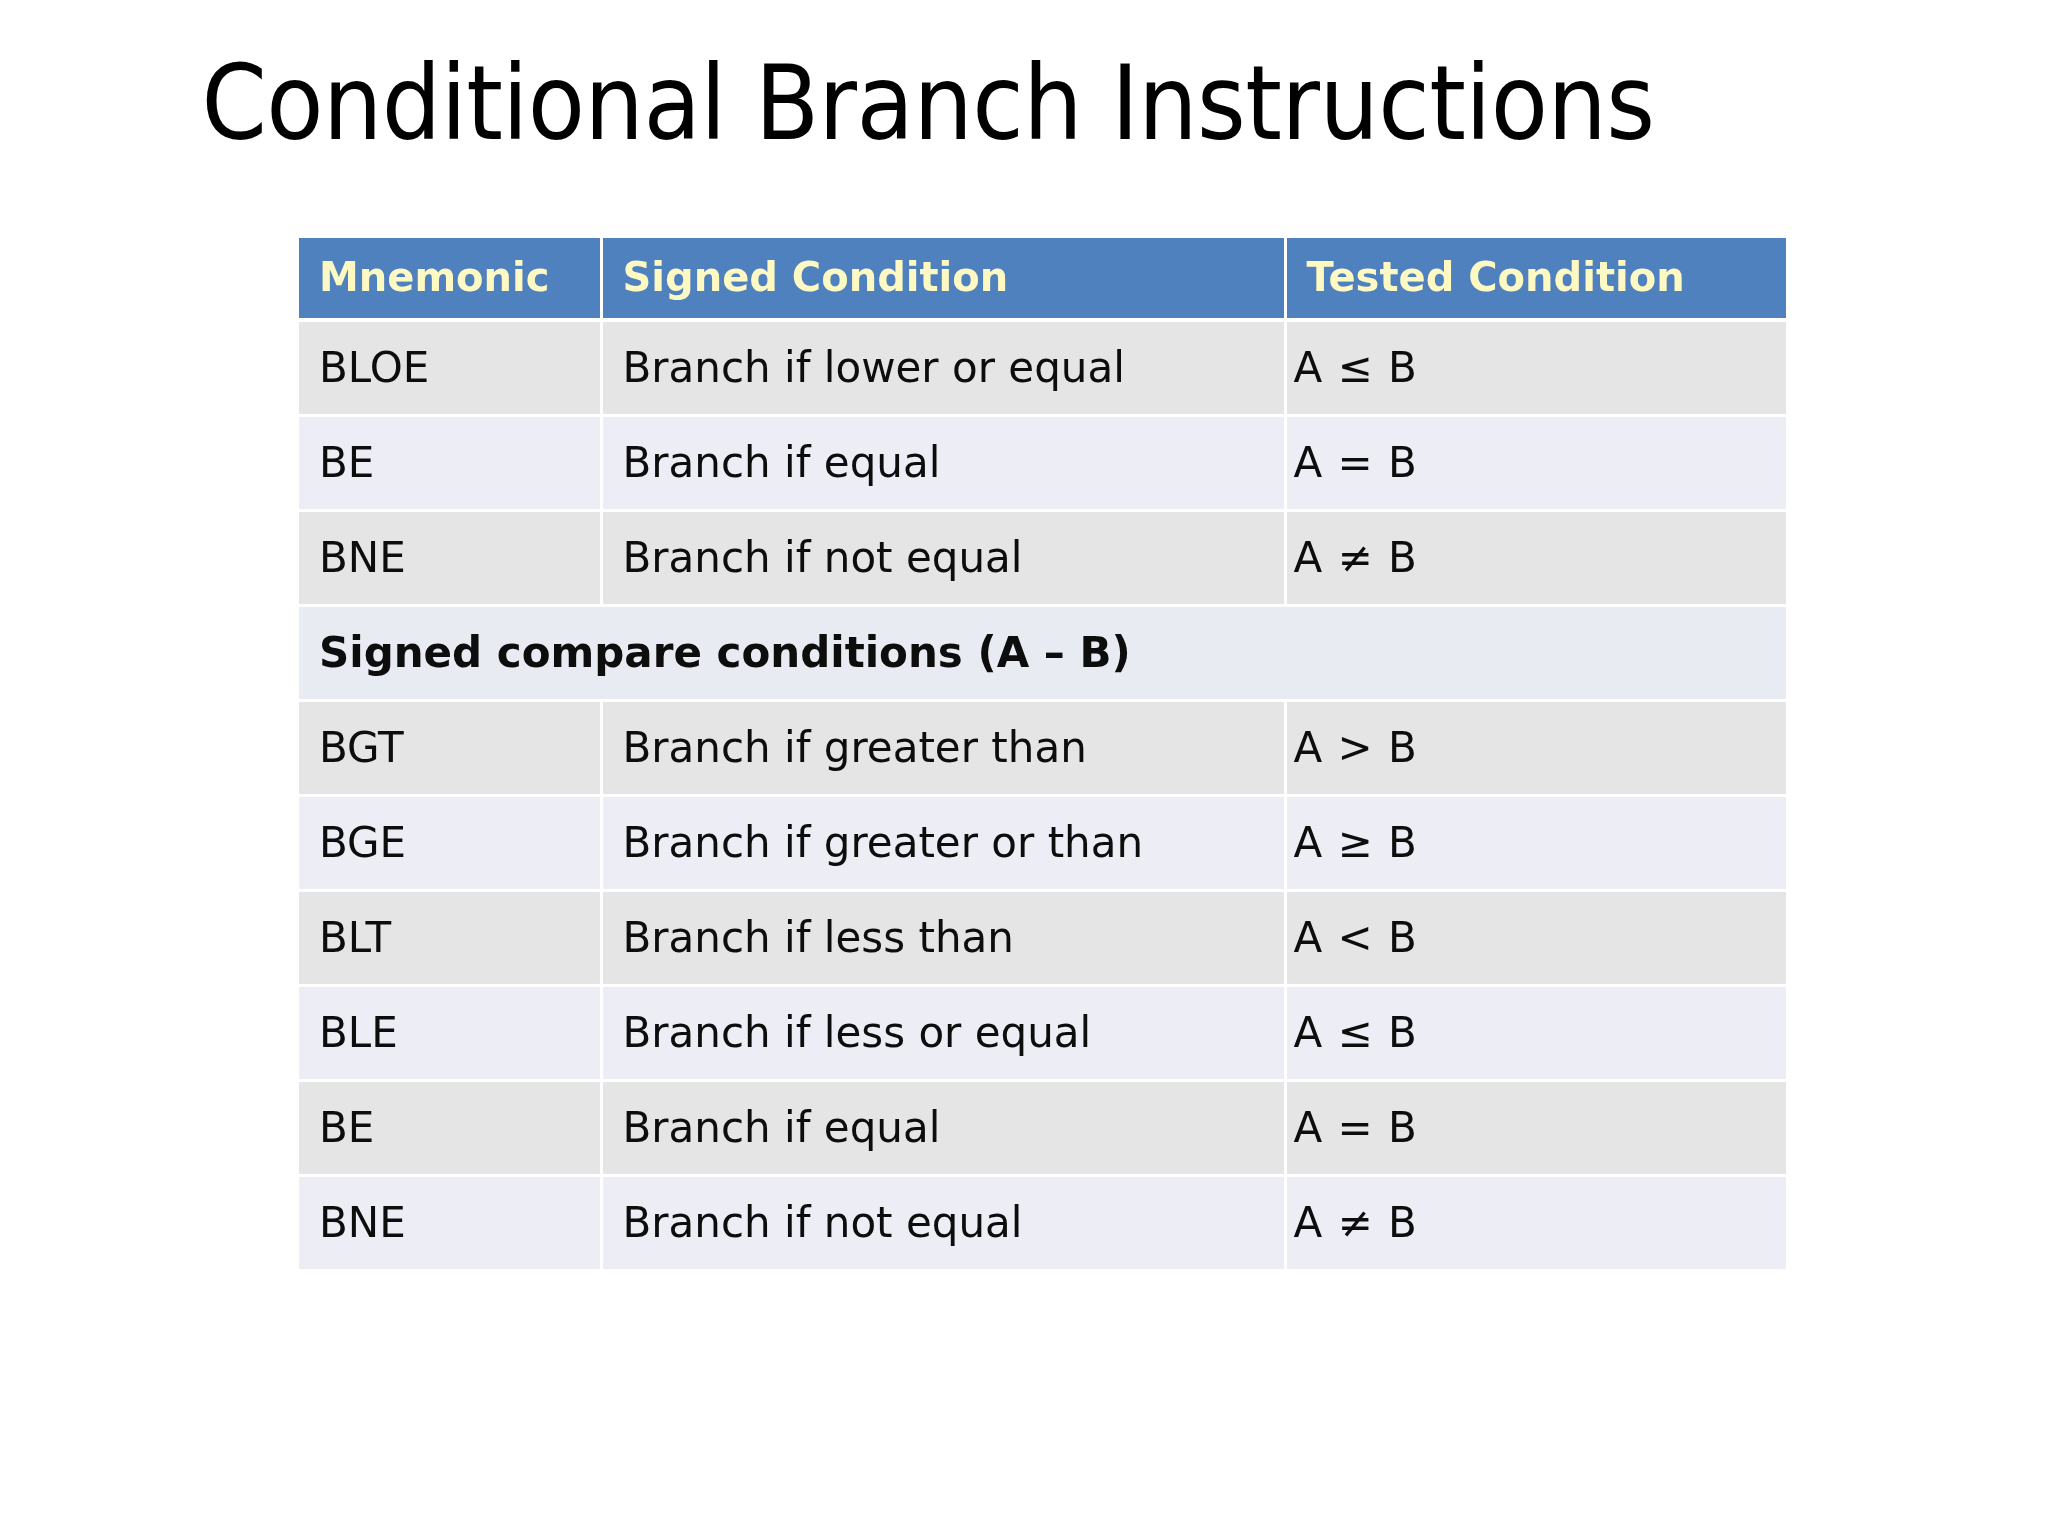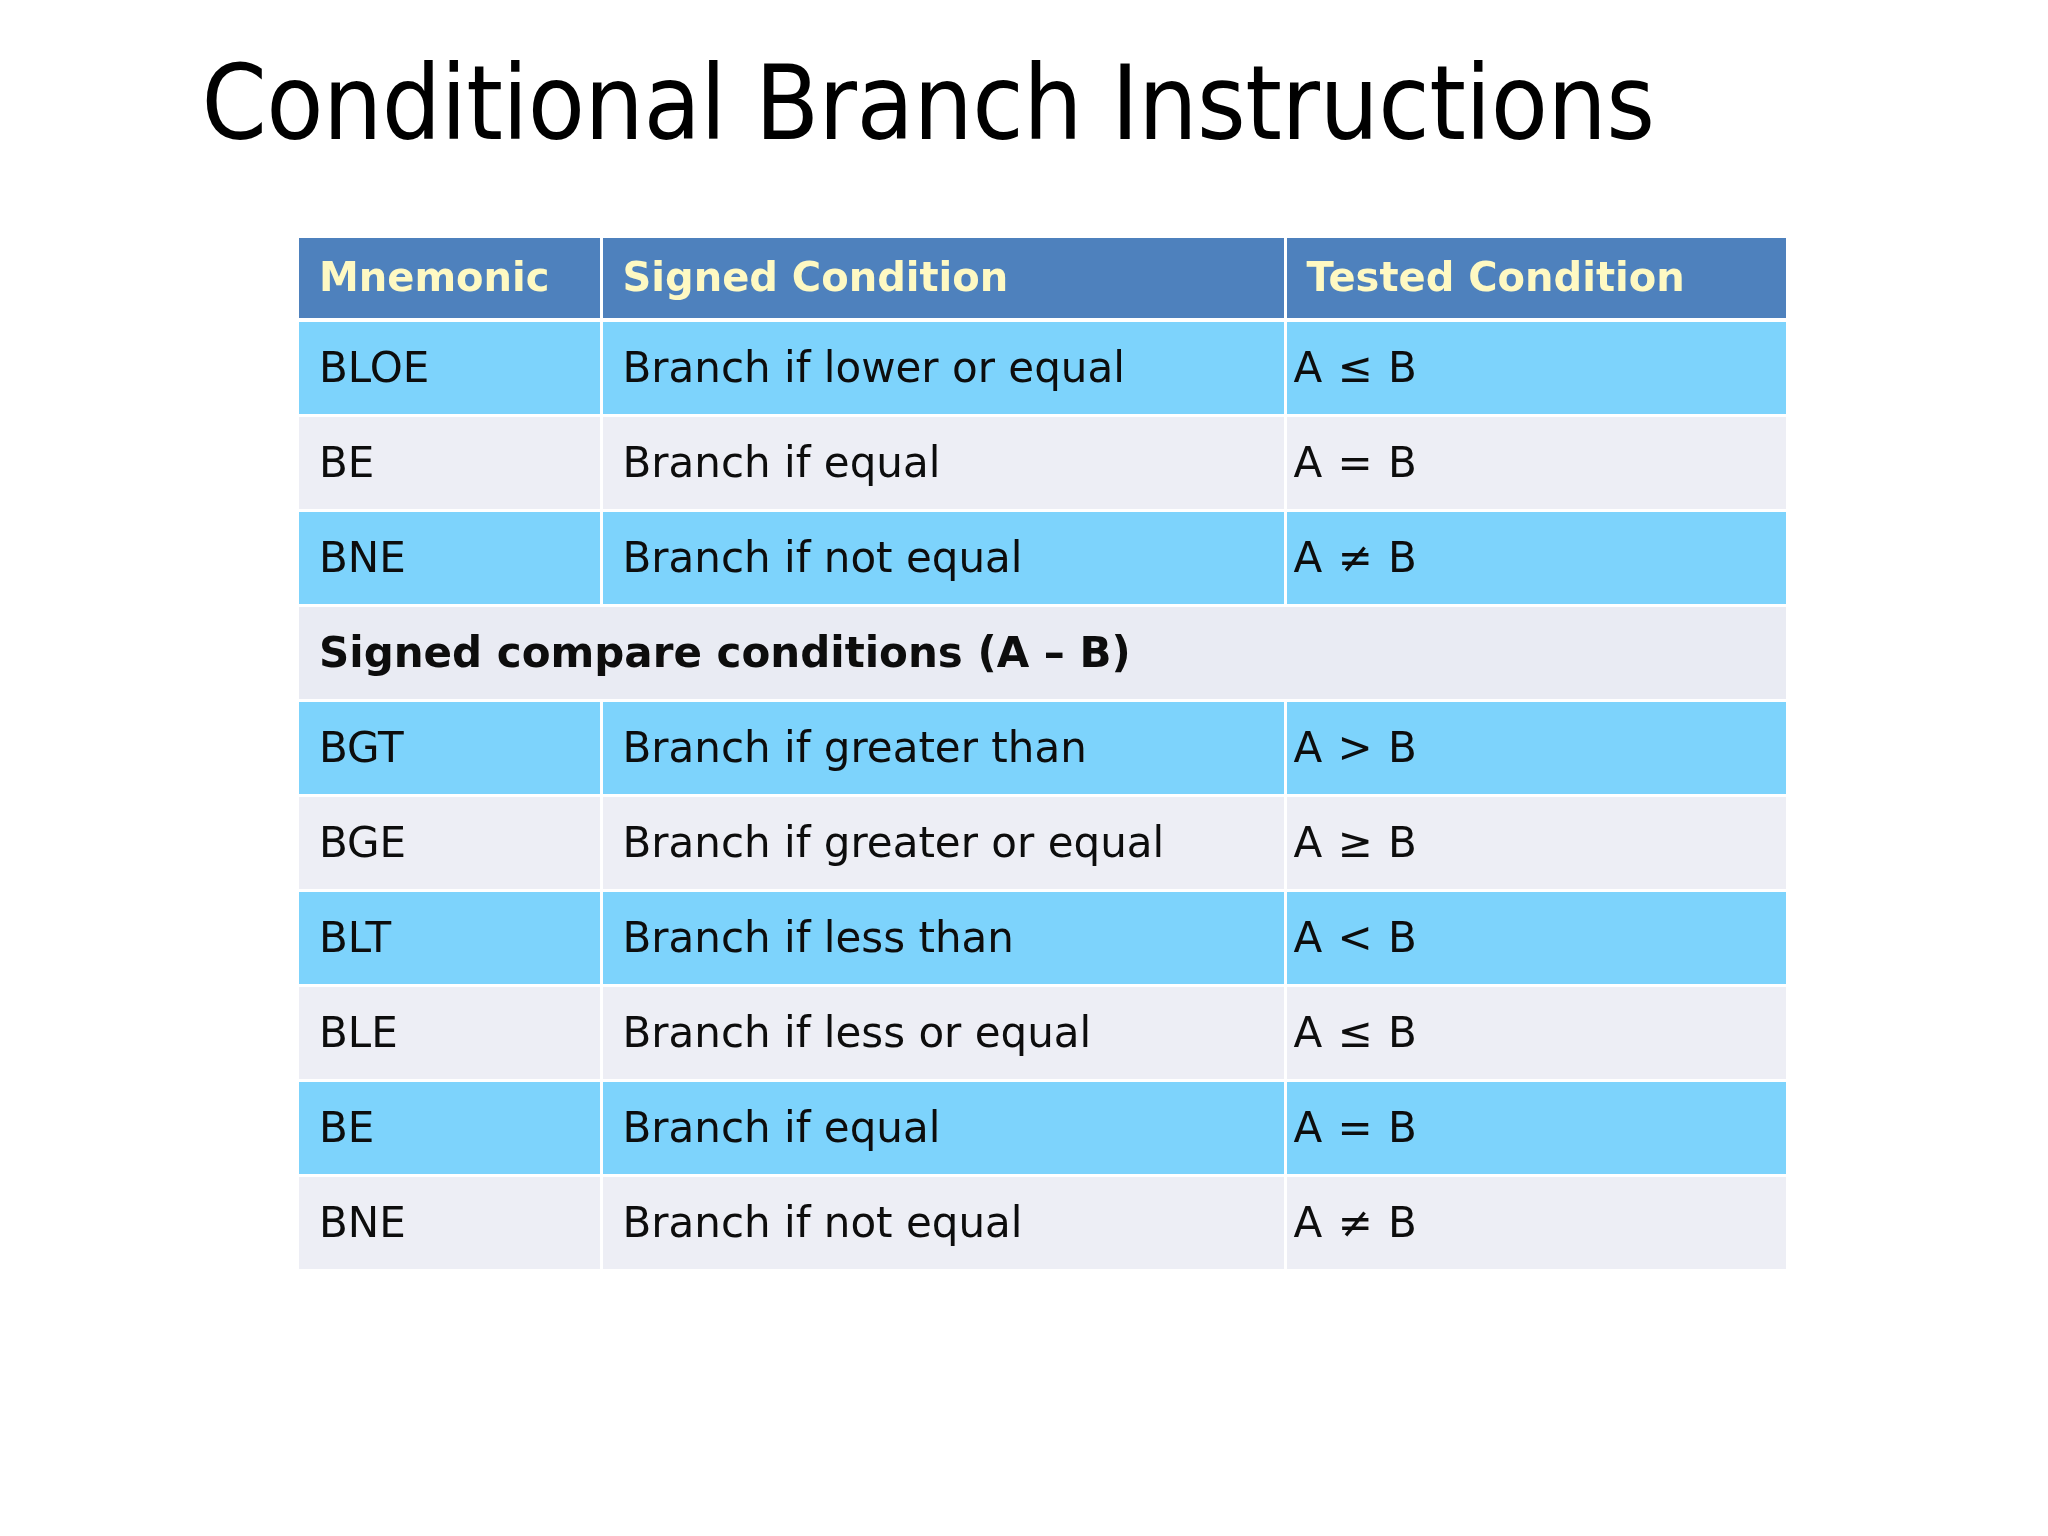--- a/index.html
+++ b/index.html
@@ -76,21 +76,21 @@
     color: #0D0D0D;
     padding: 12px 20px 14px 20px;
     height: 66px;
     vertical-align: middle;
     border-right: 3px solid #FFFFFF;
     border-bottom: 3px solid #FFFFFF;
     white-space: nowrap;
   }
   tbody td:last-child { border-right: none; }
 
-  tbody tr.odd td  { background: #7dd3fc; }
+  tbody tr.odd td  { background: #e5e5e5; }
   tbody tr.even td { background: #EDEEF5; }
 
   tbody tr.section td {
     font-weight: 700;
     font-size: 42px;
     background: #E9EBF3;
     border-right: none;
   }
 
   .cond { letter-spacing: 1px; padding-left: 7px; }
@@ -141,21 +141,21 @@
         </tr>
 
         <tr class="odd">
           <td>BGT</td>
           <td>Branch if greater than</td>
           <td class="cond">A &gt; B</td>
         </tr>
 
         <tr class="even">
           <td>BGE</td>
-          <td>Branch if greater or equal</td>
+          <td>Branch if greater or than</td>
           <td class="cond">A ≥ B</td>
         </tr>
 
         <tr class="odd">
           <td>BLT</td>
           <td>Branch if less than</td>
           <td class="cond">A &lt; B</td>
         </tr>
 
         <tr class="even">

